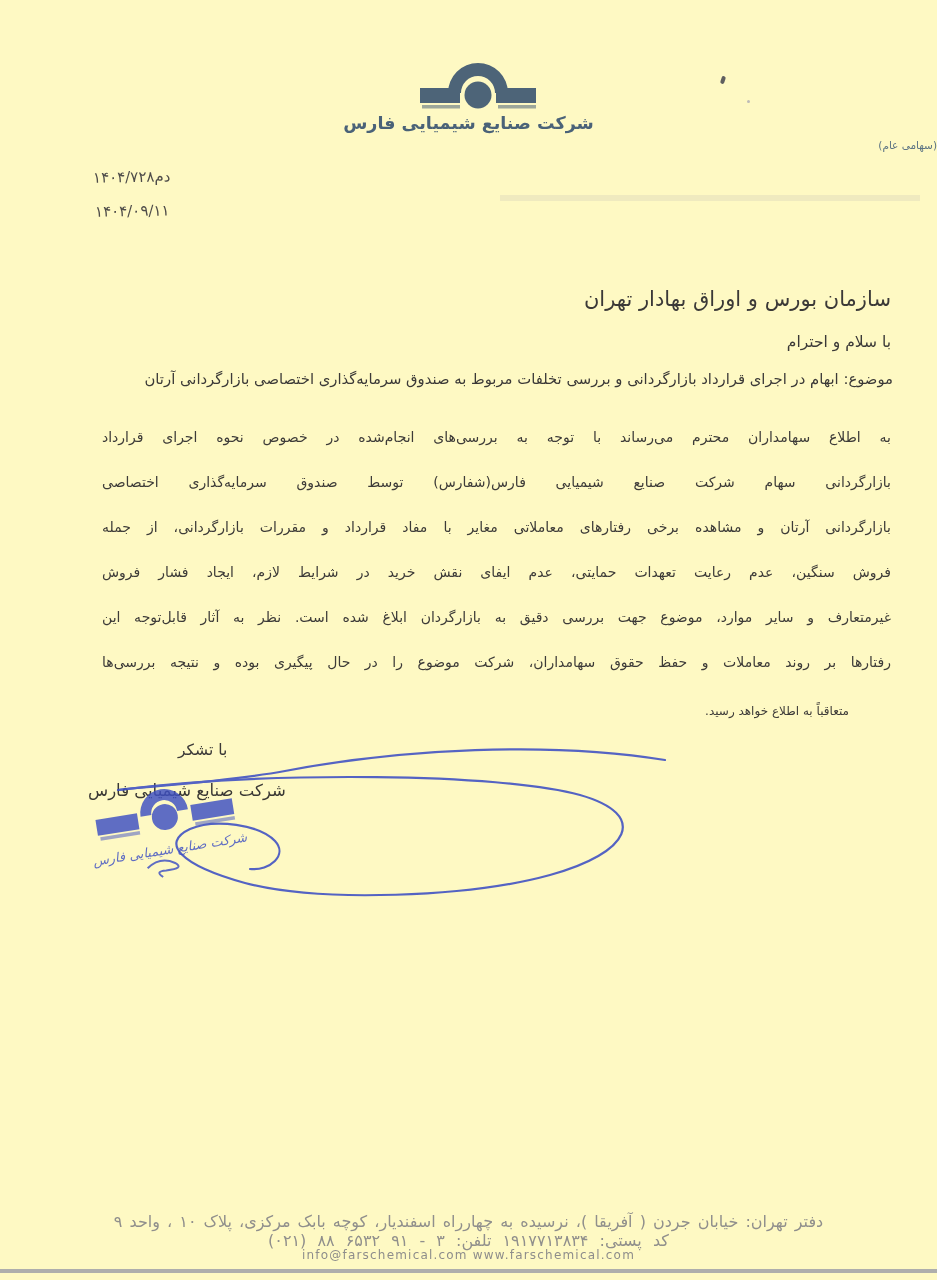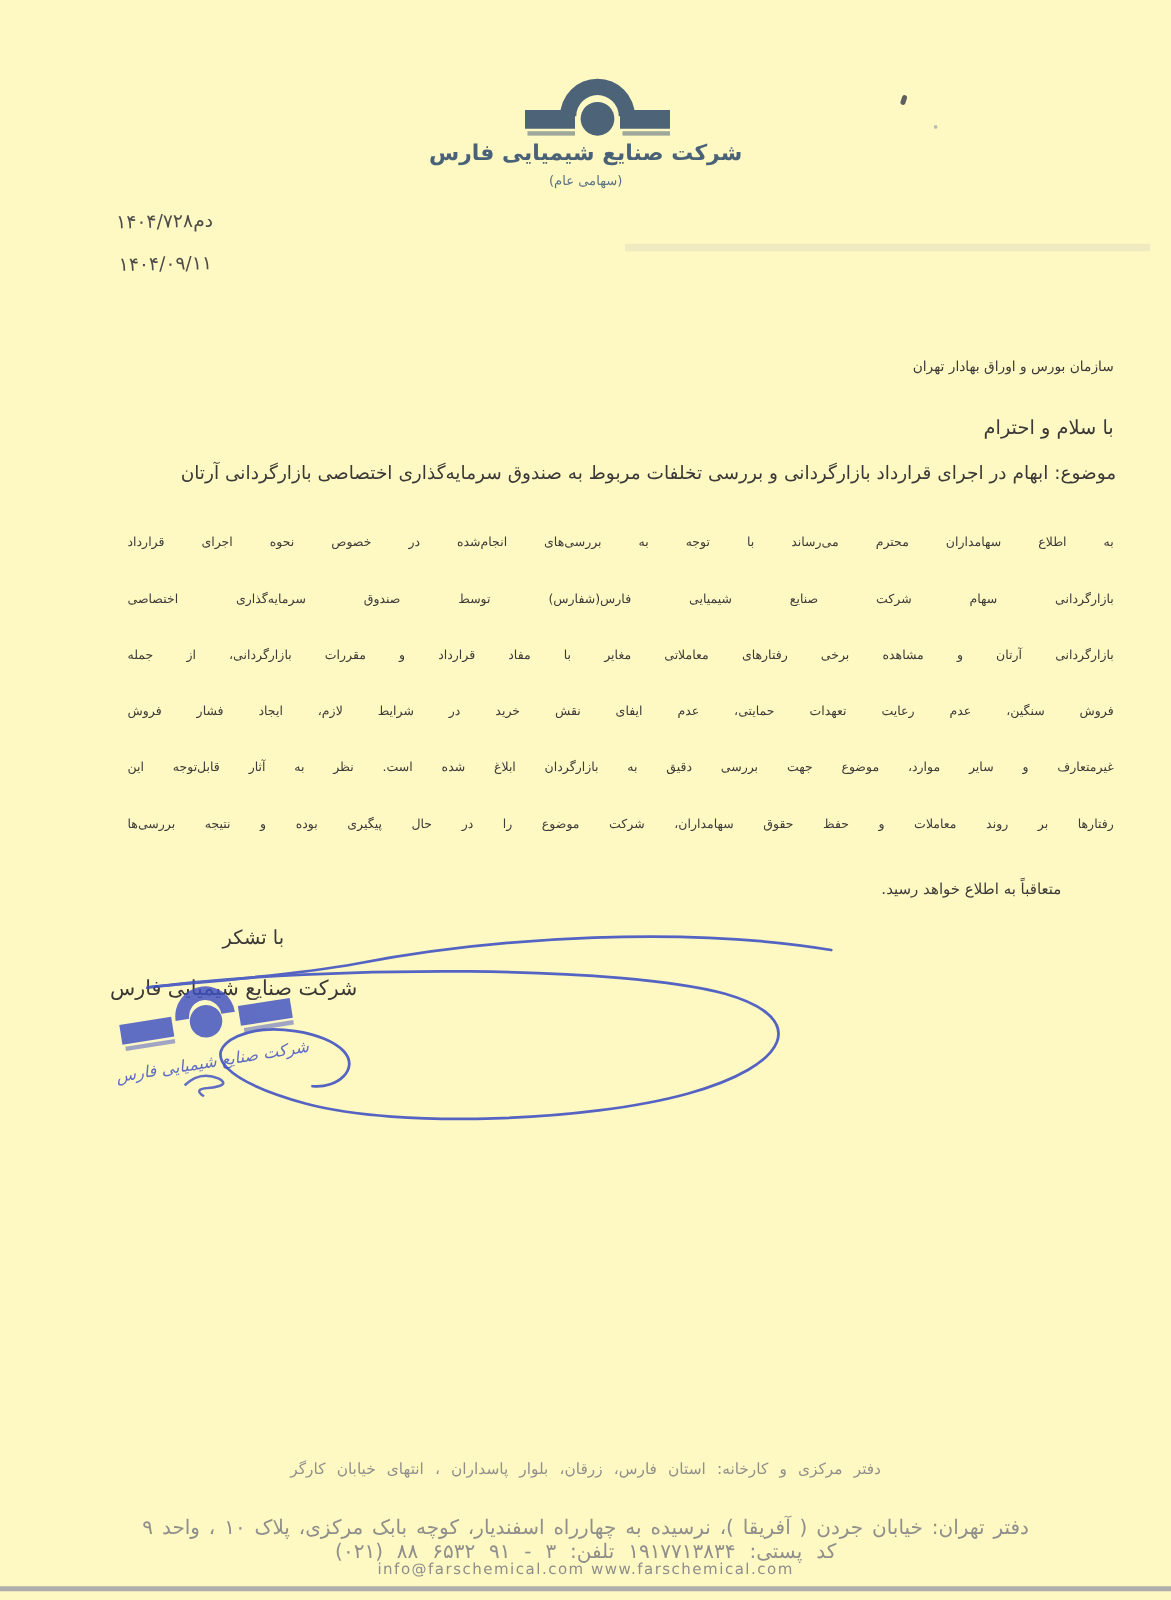--- a/index.html
+++ b/index.html
@@ -7,34 +7,34 @@
     position:relative;width:937px;height:1280px;margin:0 auto;
     background:#fef9c3;overflow:hidden;direction:rtl;
     font-family:"DejaVu Sans",sans-serif;color:#3d3b39;
   }
   .abs{position:absolute;}
   .nowrap{white-space:nowrap;}
   
   .logo-svg{left:404px;top:56px;}
   .company-name{left:0;top:113px;width:937px;text-align:center;
     font-size:17.5px;font-weight:bold;color:#4a6278;}
-  .company-type{left:0;top:139px;width:937px;text-align:center;
+  .company-type{left:0;top:139px;width:937px;
     font-size:10.5px;color:#5b7383;}
   
   .ref-number{left:93px;top:168px;font-size:15px;color:#4e4c49;transform:rotate(-1deg);}
   .letter-date{left:95px;top:202px;font-size:15px;color:#4e4c49;transform:rotate(-1deg);}
   .smudge{left:500px;top:195px;width:420px;height:6px;background:rgba(185,182,178,.22);}
   .speck1{left:721px;top:76px;width:4px;height:8px;background:#5f5f5f;border-radius:2px;transform:rotate(18deg);}
   .speck2{left:747px;top:100px;width:3px;height:3px;background:#bdbbb8;border-radius:50%;}
   
-  .recipient{right:46px;top:287px;font-size:11px;color:#3b3937;}
+  .recipient{right:46px;top:287px;font-size:21px;color:#3b3937;}
   .salutation{right:46px;top:333px;font-size:15.5px;color:#3b3937;}
   .subject{right:44px;top:370px;font-size:14.8px;color:#3b3937;}
   .bline{left:102px;right:46px;text-align:justify;text-align-last:justify;
-    font-size:10px;color:#3d3b38;}
+    font-size:14px;color:#3d3b38;}
   .b0{top:429px;} .b1{top:474px;} .b2{top:519px;}
   .b3{top:564px;} .b4{top:609px;} .b5{top:654px;}
   .b6{right:88px;top:704px;font-size:12px;color:#3d3b38;}
   .closing{left:178px;top:741px;font-size:15.5px;color:#3b3937;}
   .signatory{left:88px;top:781px;font-size:16.5px;color:#3a3834;z-index:1;}
   .sig-svg{left:70px;top:733px;z-index:2;}
   
   .fline{left:0;width:937px;text-align:center;color:#908f8c;}
   .f0{top:1168px;font-size:12.3px;word-spacing:5px;}
   .f1{top:1190px;font-size:12.3px;word-spacing:6px;}
@@ -95,19 +95,18 @@
       <text x="95" y="121" text-anchor="middle" font-size="13" font-style="italic" font-family="DejaVu Sans, sans-serif">شرکت صنایع شیمیایی فارس</text>
       <path d="M 70 132 q 14 -10 28 -1 q 9 7 -10 6 q -12 -1 -4 6" fill="none" stroke-width="2" stroke="#3d4fc3"></path>
     </g>
 
     <g fill="none" stroke-linecap="round" opacity="0.88">
       <path stroke-width="2.2" d="M 595 27 C 480 8 330 16 215 38 C 160 48 95 52 48 57" stroke="#3d4fc3"></path>
       <path stroke-width="2.2" d="M 48 57 C 200 38 430 40 510 62 C 580 82 560 120 480 142 C 400 164 250 170 175 150 C 110 132 90 110 120 96 C 145 85 190 92 205 108 C 218 122 200 138 180 136" stroke="#3d4fc3"></path>
     </g>
   </svg>
 
-  <div class="abs fline f0 nowrap">دفتر مرکزی و کارخانه: استان فارس، زرقان، بلوار پاسداران ، انتهای خیابان کارگر</div>
   <div class="abs fline f2 nowrap">دفتر تهران: خیابان جردن ( آفریقا )، نرسیده به چهارراه اسفندیار، کوچه بابک مرکزی، پلاک ۱۰ ، واحد ۹</div>
   <div class="abs fline f3 nowrap">کد پستی: ۱۹۱۷۷۱۳۸۳۴   تلفن: ۳ - ۹۱ ۶۵۳۲ ۸۸ (۰۲۱)</div>
   <div class="abs fline femail nowrap">info@farschemical.com www.farschemical.com</div>
   <div class="abs bottom-rule"></div>
 
 </div>
 
 </body></html>

